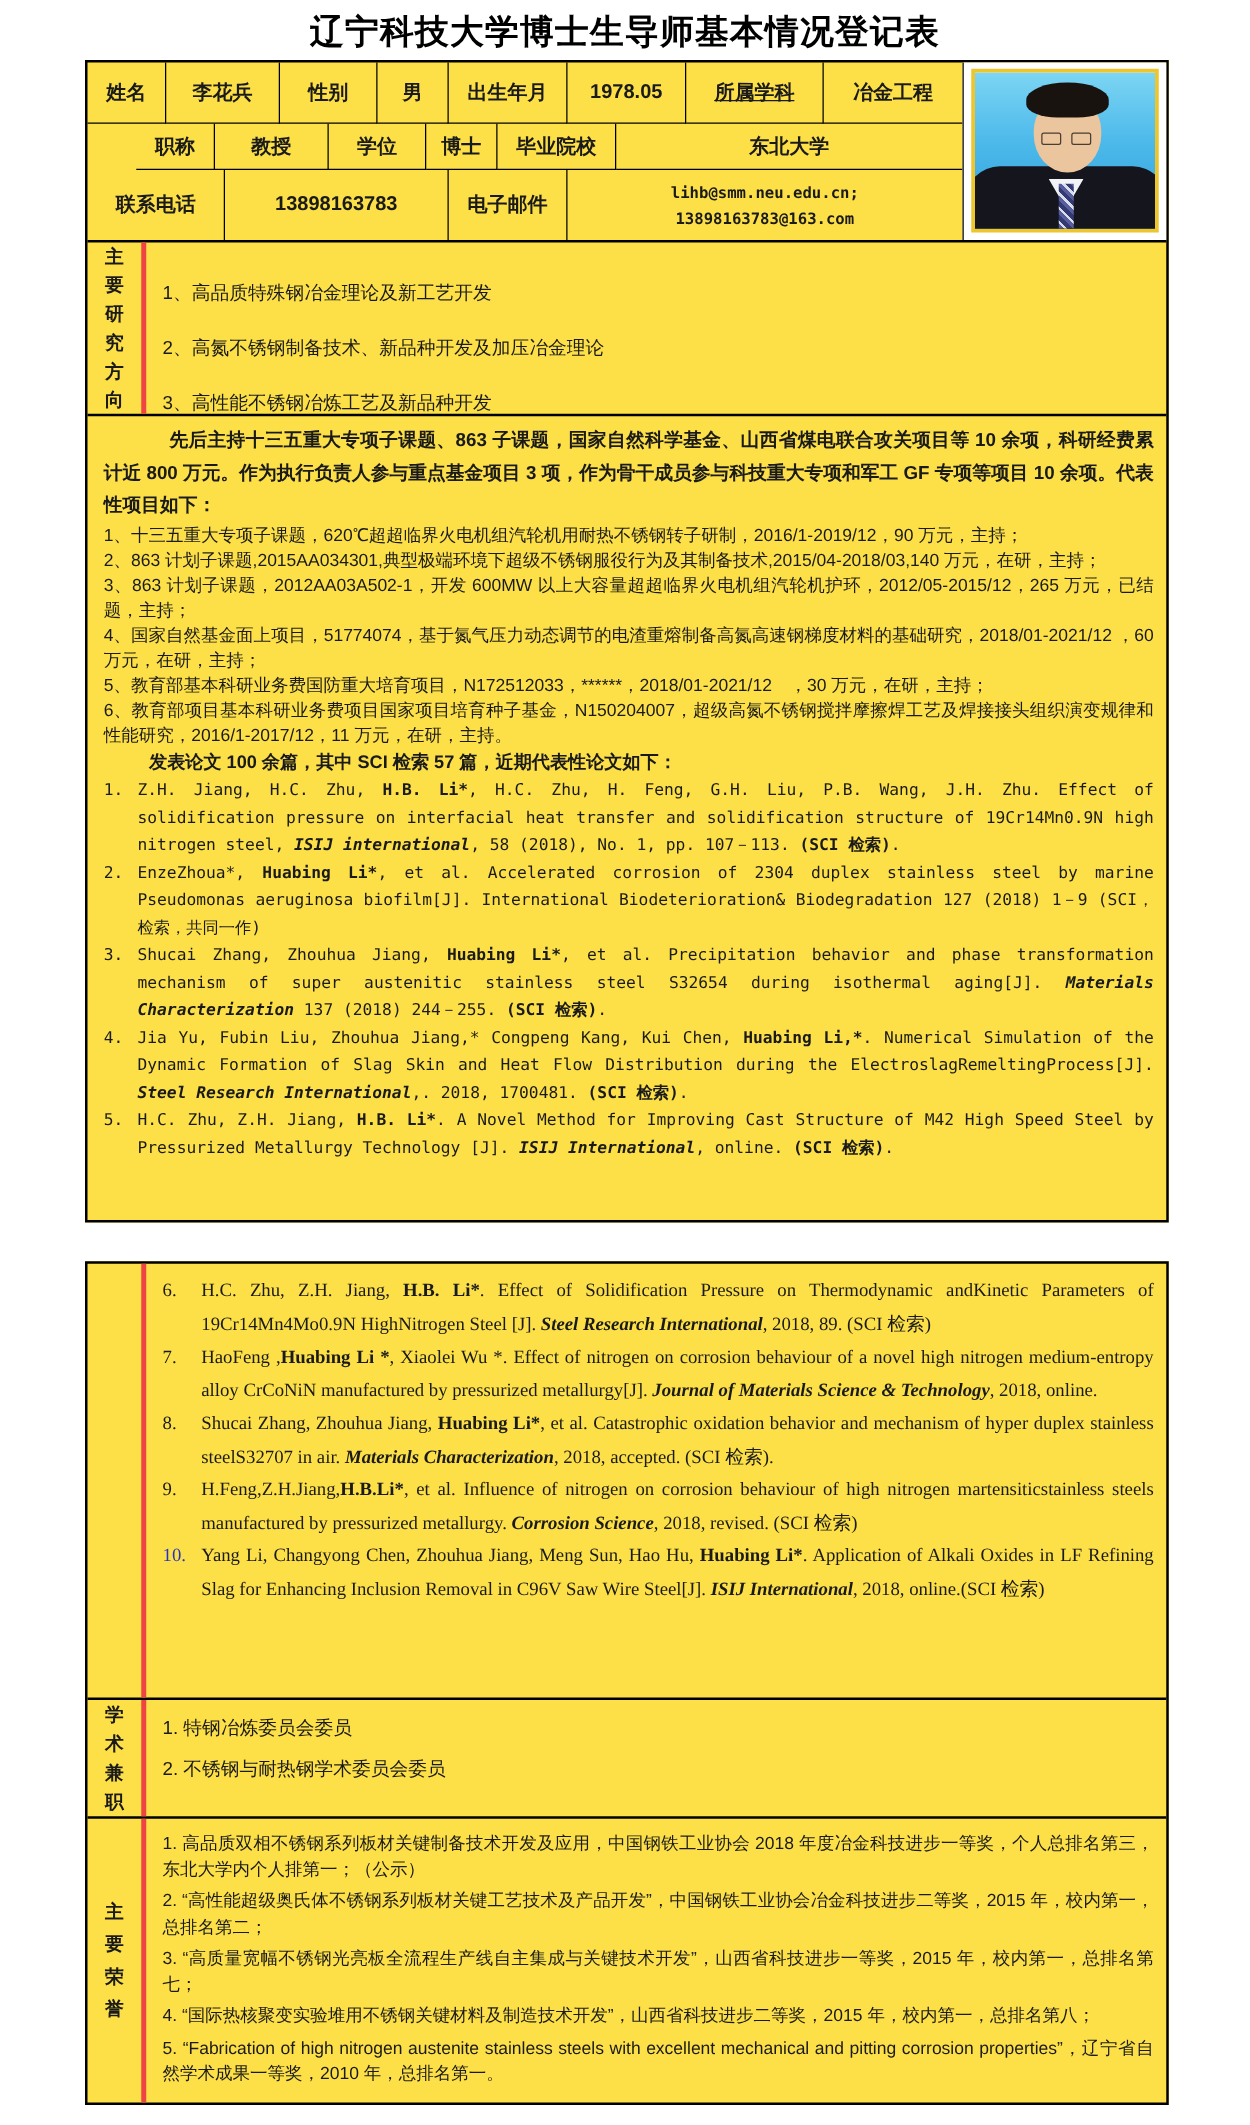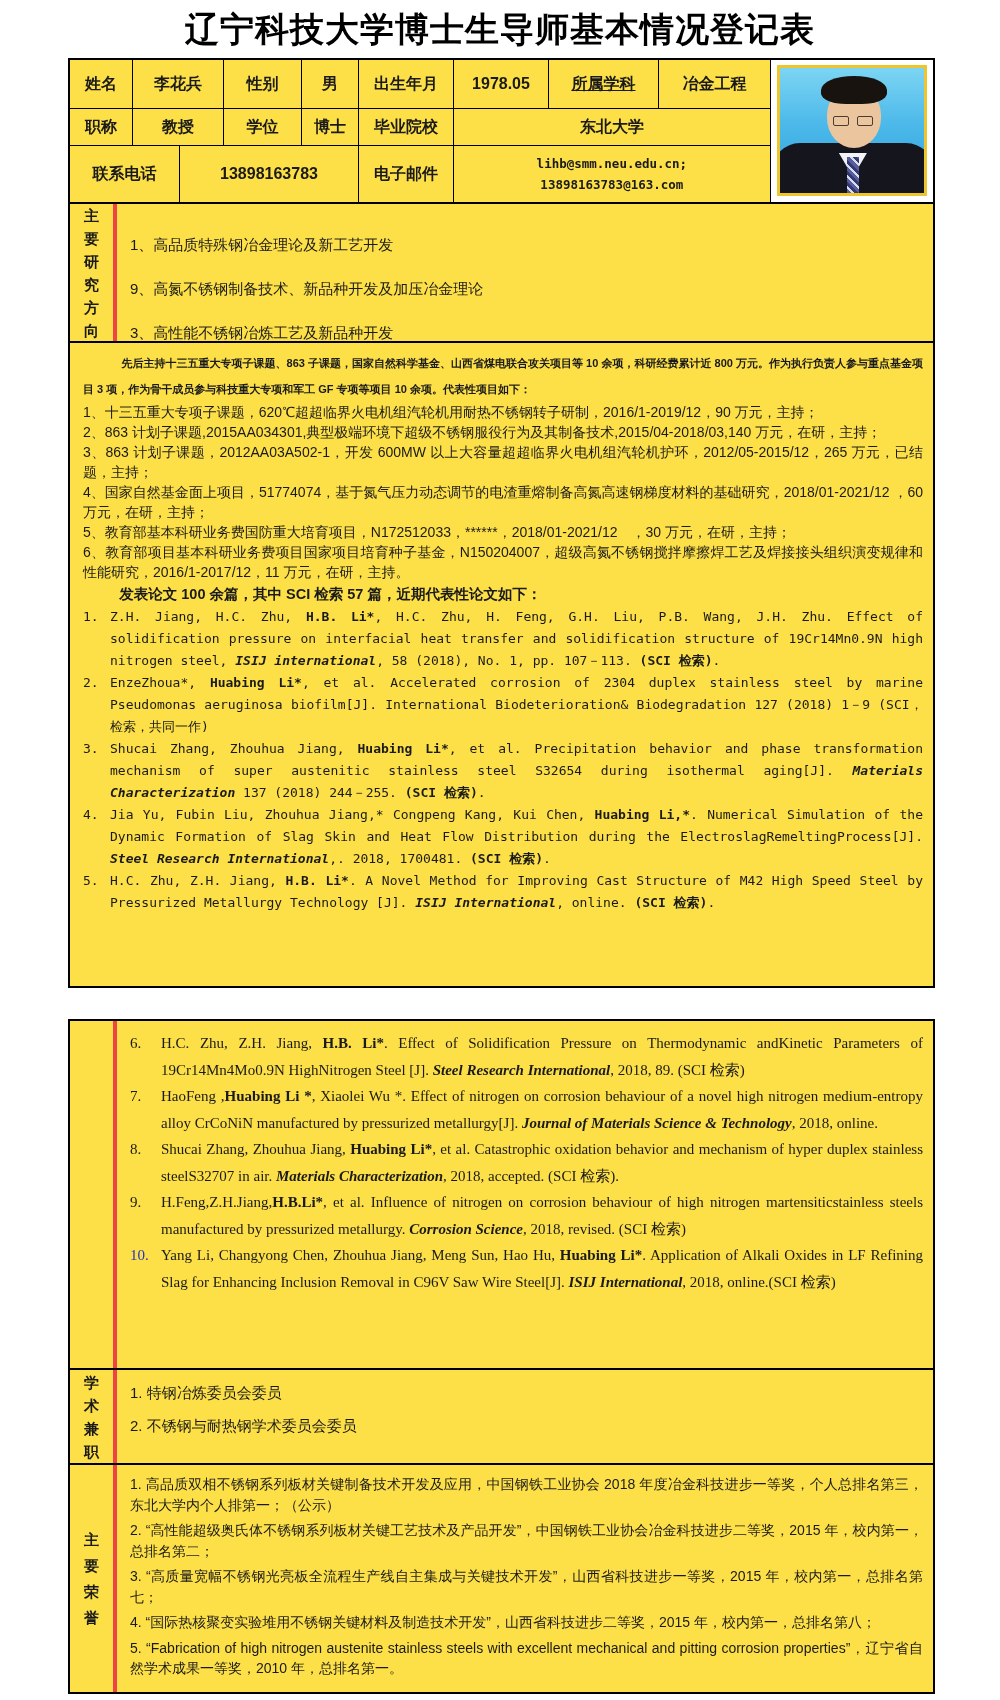--- a/index.html
+++ b/index.html
@@ -3,21 +3,21 @@
 <meta charset="utf-8">
 <style>
   * { margin:0; padding:0; box-sizing:border-box; }
   html,body { background:#ffffff; }
   .page {
     position:relative; width:1000px; height:1700px; margin:0 auto;
     background:#ffffff; overflow:hidden; color:#1a1a1a;
     font-family:"Liberation Sans", sans-serif;
   }
   .title {
-    margin-top:7px; text-align:center; font-size:34px; font-weight:bold;
+    margin-top:7px; text-align:center; font-size:27px; font-weight:bold;
     letter-spacing:1px; color:#000;
   }
   .tbl { position:relative; margin-left:68px; width:867px; border:2px solid #000; background:#fde047; }
   .tbl1 { margin-top:5px; }
   .tbl2 { margin-top:31px; }
 
   
   .header-flex { display:flex; }
   .header-left { width:703px; }
   .hrow { display:flex; }
@@ -53,21 +53,21 @@
   .sect { display:flex; border-top:2px solid #000; }
   .label-cell { width:47px; border-right:4px solid #ef4444; display:flex; align-items:center; justify-content:center; }
   .vlabel { width:17px; word-break:break-all; text-align:center; font-weight:bold; font-size:15px; line-height:23px; }
   .vlabel.wide { line-height:26px; }
   .content { flex:1; overflow:hidden; padding:0 10px 0 13px; }
 
   .research-content { padding-top:31px; }
   .research-item { font-size:15px; line-height:20px; margin-bottom:24px; }
 
   .ach-content { padding-top:7px; }
-  .intro { font-weight:bold; font-size:11px; line-height:26px; text-indent:3.5em; text-align:justify; }
+  .intro { font-weight:bold; font-size:15px; line-height:26px; text-indent:3.5em; text-align:justify; }
   .proj { font-size:14px; line-height:20px; text-align:justify; }
   .papers-intro { font-weight:bold; font-size:14.5px; line-height:24px; text-indent:2.5em; }
 
   .pub { display:flex; }
   .pub-num { flex:0 0 27px; }
   .pub-text { flex:1; text-align:justify; }
   .pubs-mono { font-family:"DejaVu Sans Mono", monospace; font-size:13px; line-height:22px; }
   .pubs-serif { font-family:"Liberation Serif", serif; font-size:15px; line-height:26.5px; padding-top:9px; }
   .pubs-serif .pub-num { flex:0 0 31px; }
   .seg-b { font-weight:bold; }
@@ -93,21 +93,21 @@
         <div class="hrow hrow1" style="height:49px;">
           <div class="hlabel" style="width:63px;">姓名</div>
           <div class="hval" style="width:91px;">李花兵</div>
           <div class="hlabel" style="width:78px;">性别</div>
           <div class="hval" style="width:57px;">男</div>
           <div class="hlabel" style="width:95px;">出生年月</div>
           <div class="hval" style="width:95px;">1978.05</div>
           <div class="hlabel" style="width:110px;text-decoration:underline;">所属学科</div>
           <div class="hval" style="flex:1; border-right:none;">冶金工程</div>
         </div>
-        <div class="hrow hrow2" style="height:37px;">
+        <div class="hrow hrow2" style="height:37px;padding-left:39px;">
           <div class="hlabel" style="width:63px;">职称</div>
           <div class="hval" style="width:91px;">教授</div>
           <div class="hlabel" style="width:78px;">学位</div>
           <div class="hval" style="width:57px;">博士</div>
           <div class="hlabel" style="width:95px;">毕业院校</div>
           <div class="hval" style="flex:1; border-right:none;font-family:Liberation Mono, monospace;">东北大学</div>
         </div>
         <div class="hrow hrow3" style="height:56px;">
           <div class="hlabel" style="width:110px;">联系电话</div>
           <div class="hval" style="width:179px;">13898163783</div>
@@ -133,21 +133,21 @@
         </div>
       </div>
     </div>
 
     <div class="sect" style="height:139px;">
       <div class="label-cell">
         <span class="vlabel">主要研究方向</span>
       </div>
       <div class="content research-content">
         <div class="research-item">1、高品质特殊钢冶金理论及新工艺开发</div>
-          <div class="research-item">9、高氮不锈钢制备技术、新品种开发及加压冶金理论</div>
+          <div class="research-item">2、高氮不锈钢制备技术、新品种开发及加压冶金理论</div>
           <div class="research-item">3、高性能不锈钢冶炼工艺及新品种开发</div>
       </div>
     </div>
 
     <div class="sect" style="height:645px;">
       <div class="content ach-content">
         <p class="intro">先后主持十三五重大专项子课题、863 子课题，国家自然科学基金、山西省煤电联合攻关项目等 10 余项，科研经费累计近 800 万元。作为执行负责人参与重点基金项目 3 项，作为骨干成员参与科技重大专项和军工 GF 专项等项目 10 余项。代表性项目如下：</p>
         <div>
           <p class="proj">1、十三五重大专项子课题，620℃超超临界火电机组汽轮机用耐热不锈钢转子研制，2016/1-2019/12，90 万元，主持；</p>
             <p class="proj">2、863 计划子课题,2015AA034301,典型极端环境下超级不锈钢服役行为及其制备技术,2015/04-2018/03,140 万元，在研，主持；</p>

